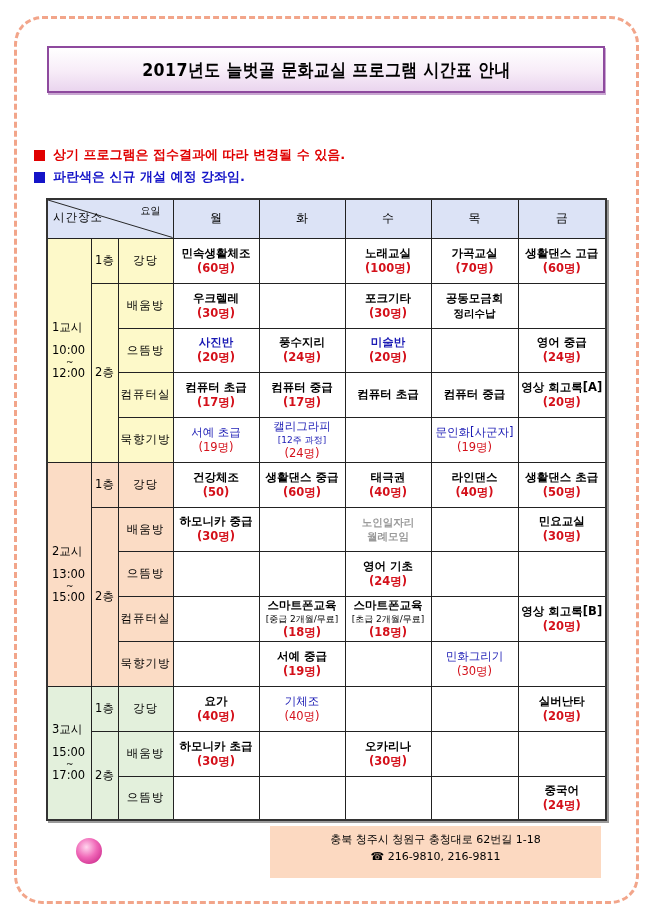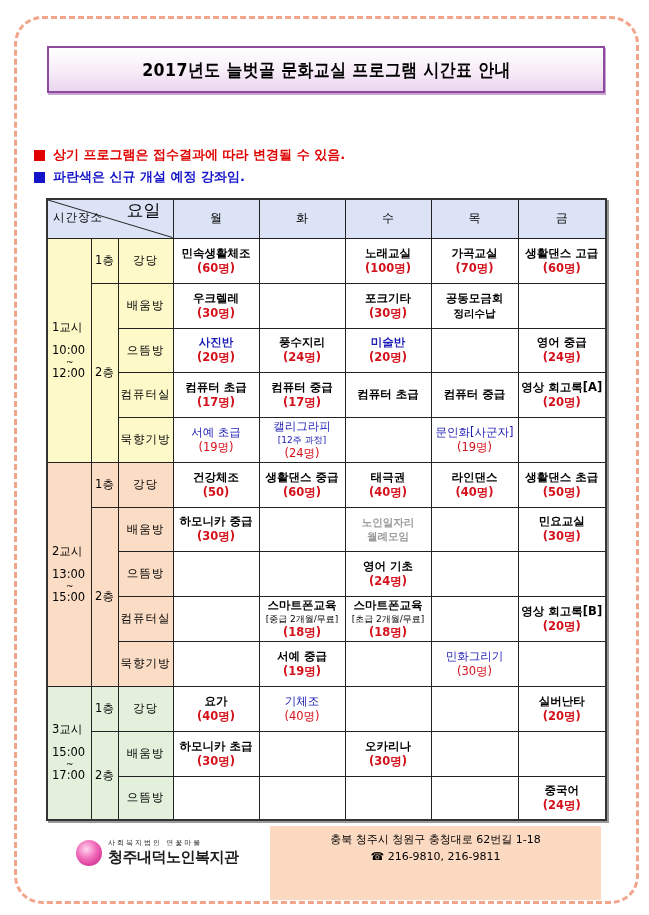--- a/index.html
+++ b/index.html
@@ -43,33 +43,33 @@
   .cnt { color: #d4101a; font-weight: bold; display: block; }
   .nm { display: block; }
   .blue .nm { color: #1a1ab4; }
   .blue.light .nm { font-weight: normal; }
   .light .cnt { font-weight: normal; }
   .gray .nm { color: #9a9a9a; font-weight: bold; font-size: 10.5px; line-height: 14px; }
   .sub { display: block; font-size: 9px; line-height: 12px; font-weight: normal; }
   .blue .sub { color: #1a1ab4; }
   .corner { position: relative; background: #dce3f6 !important; padding: 0 !important; }
   .corner svg { position: absolute; left: 0; top: 0; width: 100%; height: 100%; }
-  .corner .day-lbl { position: absolute; right: 12px; top: 3px; font-size: 17px; }
+  .corner .day-lbl { position: absolute; right: 12px; top: 3px; font-size: 10px; }
   .corner .tp-lbl { position: absolute; left: 5px; bottom: 13px; font-size: 11.5px; letter-spacing: 1px; }
   .period { font-size: 11.5px; line-height: 16px; text-align: left !important; padding-left: 4px !important; }
   .period .gap { display: block; height: 8px; }
   .tilde { display: block; font-size: 9px; line-height: 8px; padding-left: 14px; }
 
   .footer-logo { position: absolute; left: 76px; top: 838px; display: flex; align-items: center; }
   .logo-ball { width: 26px; height: 26px; border-radius: 50%;
     background: radial-gradient(circle at 40% 35%, #ffd6ee 0%, #f068b8 45%, #c0187e 100%); margin-right: 6px; }
   .logo-text .org { font-size: 7px; letter-spacing: 2px; color: #222; }
   .logo-text .name { font-size: 15px; font-weight: bold; color: #1a1a1a; letter-spacing: -0.5px; }
   .info-box {
-    position: absolute; left: 270px; top: 826px; width: 331px; height: 74px;
+    position: absolute; left: 270px; top: 826px; width: 331px; height: 52px;
     background: #fcd9c1; text-align: center; font-size: 11px; line-height: 17px; padding-top: 5px;
   }
   .info-box div { white-space: nowrap; }
 </style>
 </head>
 <body>
 
 <div class="frame"></div>
 
 <div class="title-box">
@@ -360,22 +360,18 @@
         <td class="cell">
           <span class="nm">중국어</span>
           <span class="cnt">(24명)</span>
         </td>
       </tr>
     </tbody>
 </table>
 
 <div class="footer-logo">
   <div class="logo-ball"></div>
-  <div class="logo-text">
-    <div class="org">사회복지법인 연꽃마을</div>
-    <div class="name">청주내덕노인복지관</div>
-  </div>
 </div>
 
 <div class="info-box">
   <div>충북 청주시 청원구 충청대로 62번길 1-18</div>
   <div><span>☎</span> <span>216-9810, 216-9811</span></div>
 </div>
 
 </body></html>

